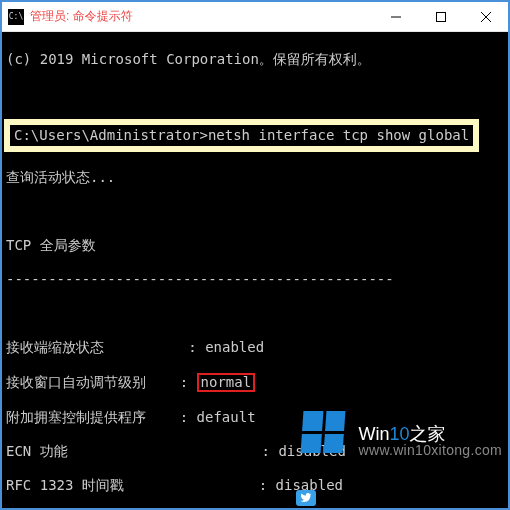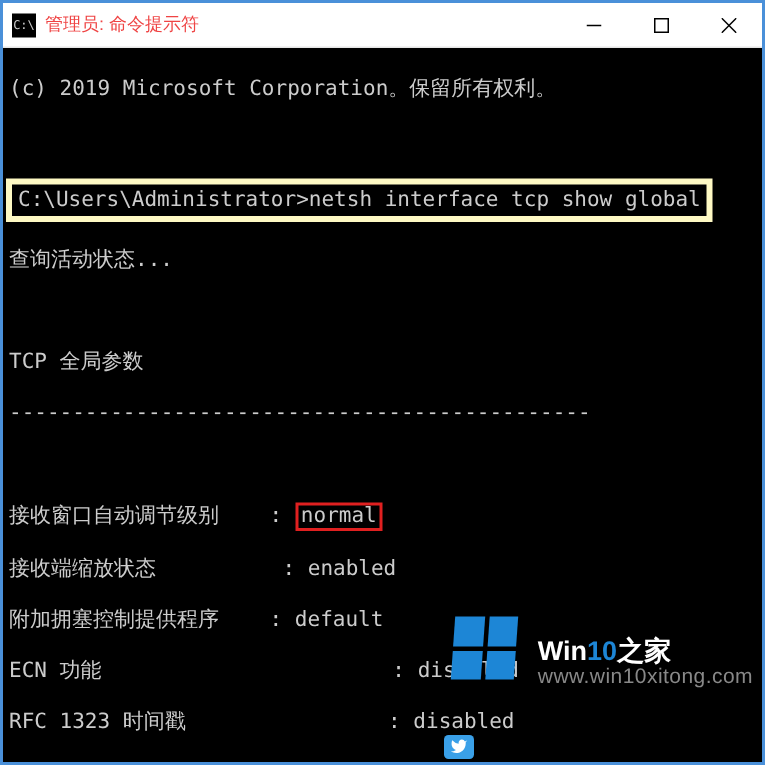--- a/index.html
+++ b/index.html
@@ -56,21 +56,21 @@
     position: relative;
   }
   .term-line { white-space: pre; }
   .hl-red {
     border: 2px solid #e02020;
     padding: 0 2px;
     display: inline-block;
     line-height: 15px;
   }
   .cmd-box {
-    border: 4px solid #fef9c3;
+    border: 6px solid #fef9c3;
     display: inline-block;
     padding: 2px 4px;
     margin-left: -2px;
   }
   .watermark {
     position: absolute;
     right: 6px;
     bottom: 4px;
     display: flex;
     align-items: center;
@@ -79,21 +79,21 @@
   .winlogo {
     width: 42px; height: 42px;
     display: grid;
     grid-template-columns: 1fr 1fr;
     grid-template-rows: 1fr 1fr;
     gap: 3px;
     transform: skewX(-4deg);
   }
   .winlogo div { background: #1d86d6; }
   .wm-text { display: flex; flex-direction: column; line-height: 1; }
-  .wm-brand { font-family: "Microsoft YaHei", sans-serif; font-weight: bold; font-size: 18px; color: #fff; }
+  .wm-brand { font-family: "Microsoft YaHei", sans-serif; font-weight: normal; font-size: 18px; color: #fff; }
   .wm-brand .accent { color: #1d86d6; }
   .wm-url { font-size: 14px; color: #888; font-family: Arial, sans-serif; letter-spacing: 0.3px; }
   .tw-badge {
     width: 20px; height: 16px;
     background: #3aa0e8;
     border-radius: 3px;
     position: absolute;
     left: -6px; bottom: -2px;
     display: flex; align-items: center; justify-content: center;
   }
@@ -127,22 +127,22 @@
 
 <div class="terminal">
 <div class="term-line">(c) 2019 Microsoft Corporation。保留所有权利。</div>
 <div class="term-line"> </div>
 <div class="term-line"><span class="cmd-box"><span>C:\Users\Administrator&gt;</span><span>netsh interface tcp show global</span></span></div>
 <div class="term-line">查询活动状态...</div>
 <div class="term-line"> </div>
 <div class="term-line">TCP 全局参数</div>
 <div class="term-line sep-line">----------------------------------------------</div>
 <div class="term-line"> </div>
+<div class="term-line"><span>接收端缩放状态</span>          : <span>enabled</span></div>
 <div class="term-line"><span>接收窗口自动调节级别</span>    : <span class="hl-red">normal</span></div>
-<div class="term-line"><span>接收端缩放状态</span>          : <span>enabled</span></div>
 <div class="term-line"><span>附加拥塞控制提供程序</span>    : <span>default</span></div>
 <div class="term-line"><span>ECN 功能</span>                       : <span>disabled</span></div>
 <div class="term-line"><span>RFC 1323 时间戳</span>                : <span>disabled</span></div>
 
 
 
 
 
 
 

